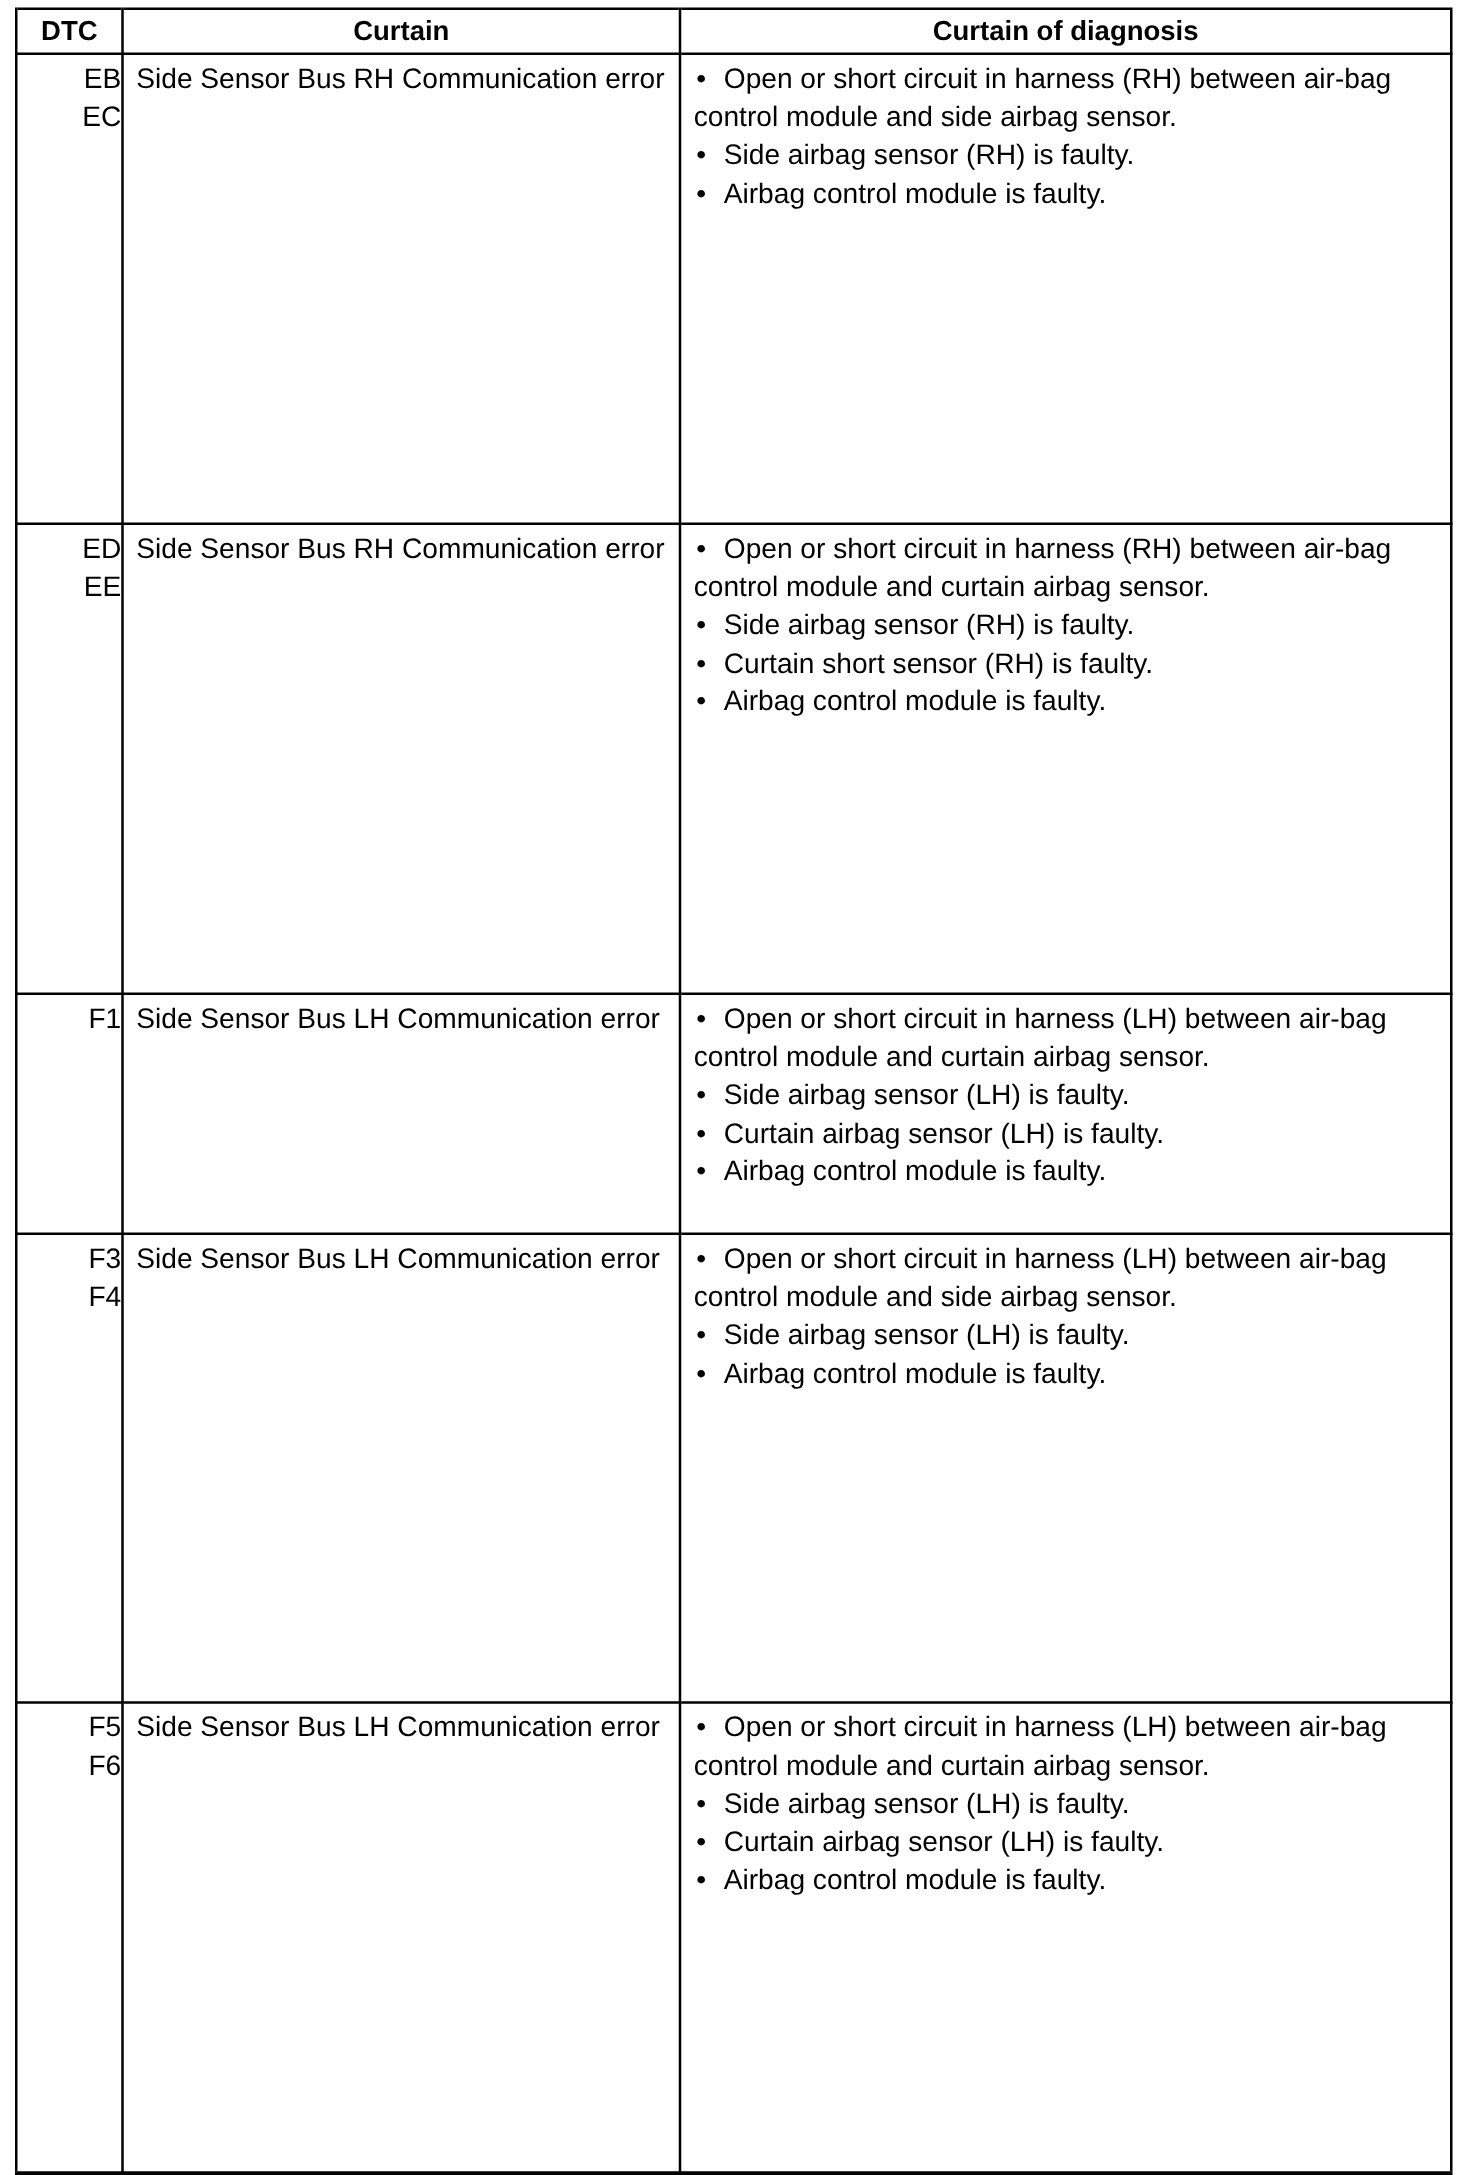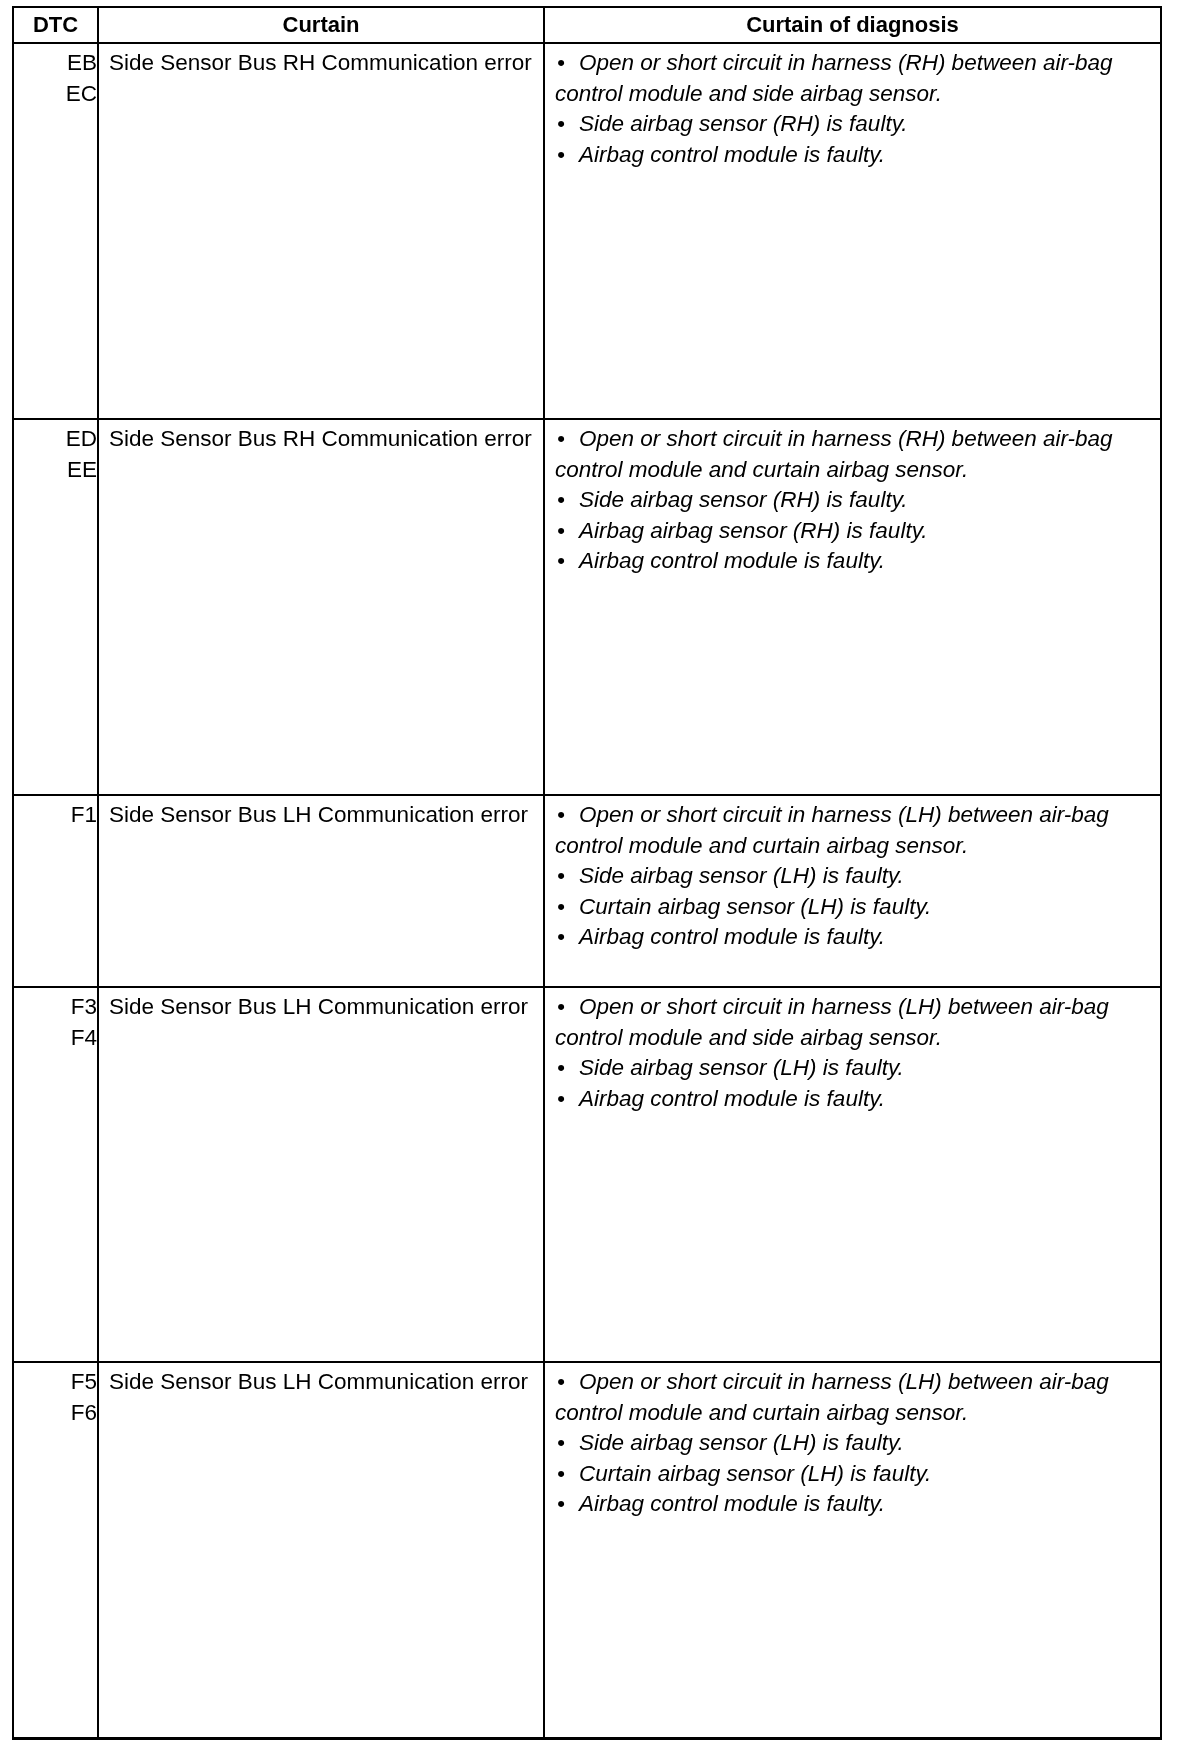--- a/index.html
+++ b/index.html
@@ -58,21 +58,21 @@
     .cell-content {
       text-align: left;
       padding: 4px 8px 0 10px !important;
     }
     .code-line { display: block; }
     .diag-list {
       list-style: none;
       margin: 0;
       padding: 0;
     }
-    .diag-item { display: block; font-style: italic; }
+    .diag-item { display: block; }
     .bullet {
       display: inline-block;
       width: 24px;
       text-align: left;
       padding-left: 2px;
       box-sizing: border-box;
     }
     tr.r1 td { height: 370px; }
     tr.r2 td { height: 370px; }
     tr.r3 td { height: 186px; padding-left: 37px; }
@@ -113,21 +113,21 @@
     <tr class="r2">
       <td class="cell-dtc">
         <span class="code-line">ED</span>
         <span class="code-line">EE</span>
       </td>
       <td class="cell-display">Side Sensor Bus RH Communication error</td>
       <td class="cell-content">
         <ul class="diag-list">
           <li class="diag-item"><span class="bullet">•</span><span>Open or short circuit in harness (RH) between air-bag control module and curtain airbag sensor.</span></li>
           <li class="diag-item"><span class="bullet">•</span><span>Side airbag sensor (RH) is faulty.</span></li>
-          <li class="diag-item"><span class="bullet">•</span><span>Airbag airbag sensor (RH) is faulty.</span></li>
+          <li class="diag-item"><span class="bullet">•</span><span>Curtain short sensor (RH) is faulty.</span></li>
           <li class="diag-item"><span class="bullet">•</span><span>Airbag control module is faulty.</span></li>
         </ul>
       </td>
     </tr>
     <tr class="r3">
       <td class="cell-dtc">
         <span class="code-line">F1</span>
       </td>
       <td class="cell-display">Side Sensor Bus LH Communication error</td>
       <td class="cell-content">

